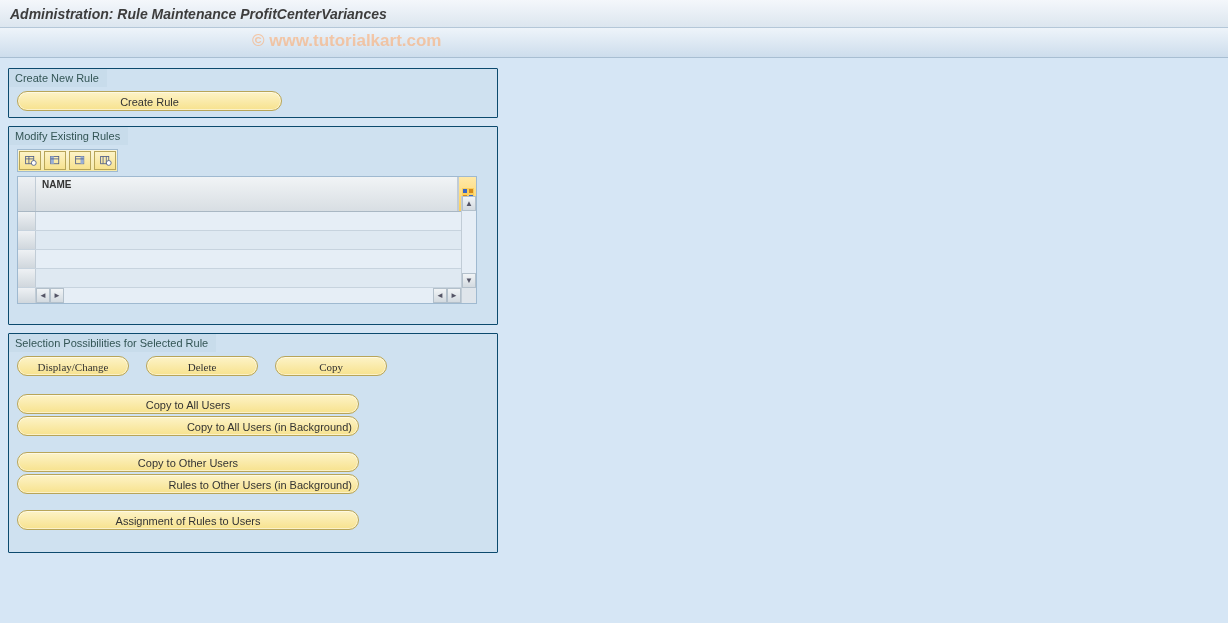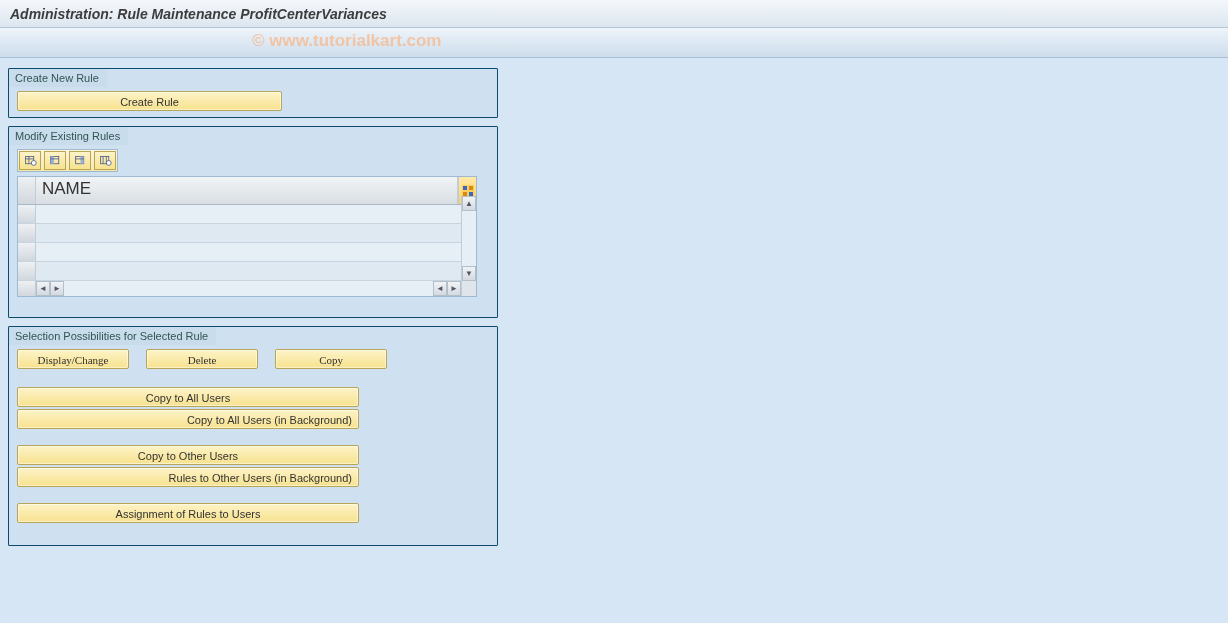--- a/index.html
+++ b/index.html
@@ -52,21 +52,21 @@
     top: 0; left: 0;
     padding: 3px 8px 3px 6px;
     background: #c8dceb;
     color: #355;
     font-size: 11px;
   }
   .w490 { width: 490px; }
   .sap-btn {
     background: linear-gradient(#fdf3c7, #f7e28e);
     border: 1px solid #b8a558;
-    border-radius: 2px;
+    border-radius: 10px;
     color: #333;
     font-size: 11px;
     text-align: center;
     height: 20px;
     line-height: 18px;
     cursor: pointer;
     display: inline-block;
     vertical-align: top;
     box-shadow: inset 0 0 0 1px rgba(255,255,255,0.5);
   }
@@ -94,25 +94,26 @@
   }
   .icon-btn svg { width: 13px; height: 13px; }
   .grid {
     border: 1px solid #9fb9d0;
     background: #e6eef6;
     position: relative;
     width: 460px;
   }
   .grid-header {
     display: flex;
-    height: 28px;
+    height: 35px;
     background: linear-gradient(#f1f4f6, #d8dee3);
     border-bottom: 1px solid #a9b7c3;
-    font-size: 17px;
+    font-size: 10px;
     color: #333;
+    font-weight: bold;
   }
   .grid-header .sel { width: 18px; border-right:1px solid #c1ccd6; background: linear-gradient(#eef1f4,#d0d7dd);}
   .grid-header .namecol { flex:1; padding: 2px 6px; border-right:1px solid #c1ccd6;}
   .grid-header .cfg { width: 18px; background: linear-gradient(#ffe9a8,#fbcf5c); display:flex; align-items:center; justify-content:center; cursor:pointer; border-left:1px solid #c1ccd6;}
   .grid-body { height: 76px; overflow:hidden; position:relative;}
   .grid-row { display:flex; height:19px; border-bottom: 1px solid #c7d3de;}
   .grid-row .sel { width:18px; background: linear-gradient(#eef1f4,#d0d7dd); border-right:1px solid #c1ccd6;}
   .grid-row .cell { flex:1; background:#e6eef6;}
   .grid-row:nth-child(even) .cell { background:#dfe9f2;}
   .grid-vscroll {

